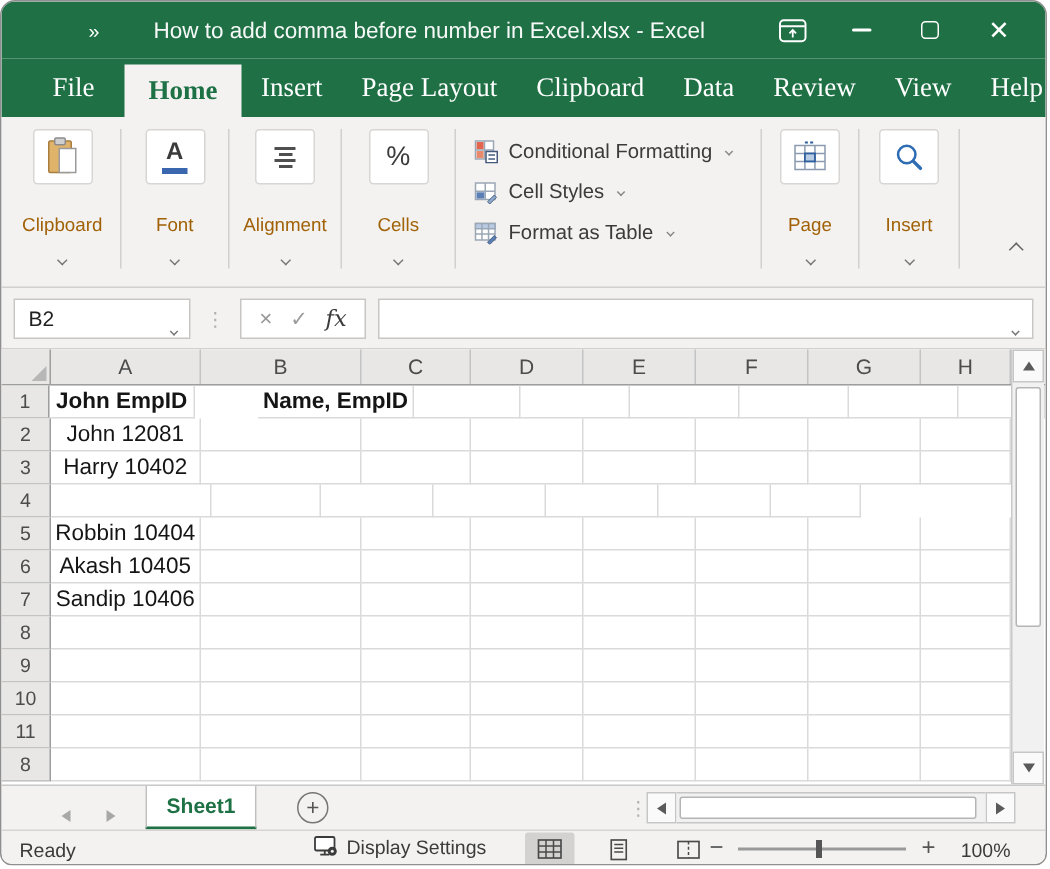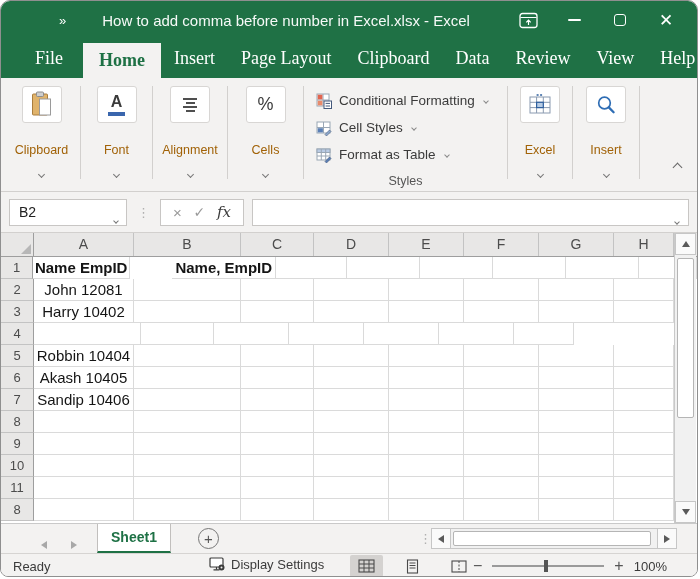--- a/index.html
+++ b/index.html
@@ -101,21 +101,21 @@
   .statusbar{position:absolute;left:0;top:552px;width:100%;height:25px;background:#f3f2f1;border-top:1px solid #d6d4d2;font-size:13px;color:#3b3b3b;}
   .st-ready{position:absolute;left:12px;top:5px;}
   .st-ds{position:absolute;left:208px;top:3px;display:flex;align-items:center;gap:5px;}
   .viewbtns{position:absolute;left:349px;top:1px;display:flex;gap:13px;}
   .viewbtn{width:33px;height:22px;display:flex;align-items:center;justify-content:center;border-radius:2px;}
   .viewbtn.sel{background:#d4d2d0;}
   .zoomwrap{position:absolute;left:472px;top:1px;height:22px;display:flex;align-items:center;gap:10px;}
   .zminus,.zplus{font-size:16px;color:#555;line-height:1;}
   .ztrack{position:relative;width:112px;height:2px;background:#9a9a9a;}
   .zthumb{position:absolute;left:52px;top:-5px;width:4px;height:12px;background:#555;}
-  .zval{width:40px;text-align:left;}
+  .zval{width:40px;text-align:right;}
 </style>
 </head>
 <body>
 
 <div id="app">
 
   <div class="titlebar">
     <span class="qat">»</span>
     <div class="title">How to add comma before number in Excel.xlsx  -  Excel</div>
     <div class="wincontrols">
@@ -245,37 +245,36 @@
           <rect x="1" y="2" width="13" height="11" fill="#fff" stroke="#9aa7b5" stroke-width="1"></rect>
           <rect x="1" y="2" width="13" height="3.5" fill="#b9cbe4" stroke="#9aa7b5"></rect>
           <line x1="5.3" y1="2" x2="5.3" y2="13" stroke="#9aa7b5"></line>
           <line x1="9.7" y1="2" x2="9.7" y2="13" stroke="#9aa7b5"></line>
           <line x1="1" y1="9" x2="14" y2="9" stroke="#9aa7b5"></line>
           <path d="M9 14.5 L13.5 10 L15 11.5 L10.5 16 Z" fill="#5a7fb5" stroke="#44597c" stroke-width="0.6"></path>
         </svg>
         <span>Format as Table</span>
         <span class="chv"></span>
       </div>
-      <div class="styles-label">Styles</div>
     </div>
     <div class="gsep" style="left:506px;"></div>
 
     <div class="grp" style="left:507px;width:64px;">
       <div class="gbox">
         <svg width="24" height="23" viewBox="0 0 24 23">
           <rect x="2" y="4" width="20" height="16" fill="#fff" stroke="#8a9ab0" stroke-width="1"></rect>
           <line x1="8.6" y1="4" x2="8.6" y2="20" stroke="#8a9ab0"></line>
           <line x1="15.3" y1="4" x2="15.3" y2="20" stroke="#8a9ab0"></line>
           <line x1="2" y1="9.3" x2="22" y2="9.3" stroke="#8a9ab0"></line>
           <line x1="2" y1="14.6" x2="22" y2="14.6" stroke="#8a9ab0"></line>
           <rect x="8.6" y="9.3" width="6.7" height="5.3" fill="#b8cce4" stroke="#2e5f9e" stroke-width="1.2"></rect>
           <line x1="8.6" y1="2" x2="15.3" y2="2" stroke="#2e5f9e" stroke-width="1.4" stroke-dasharray="2 1.5"></line>
         </svg>
       </div>
-      <div class="glabel">Excel</div>
+      <div class="glabel">Page</div>
       <div class="gchv"><span class="chv"></span></div>
     </div>
     <div class="gsep" style="left:571px;"></div>
 
     <div class="grp" style="left:572px;width:66px;">
       <div class="gbox">
         <svg width="22" height="22" viewBox="0 0 22 22">
           <circle cx="9.5" cy="9" r="5.8" fill="none" stroke="#2e6db4" stroke-width="1.7"></circle>
           <line x1="13.8" y1="13.4" x2="18.6" y2="18.2" stroke="#2e6db4" stroke-width="2.3" stroke-linecap="round"></line>
         </svg>
@@ -313,21 +312,21 @@
         <div class="colhdr" style="width: 73px;">C</div>
         <div class="colhdr" style="width: 75px;">D</div>
         <div class="colhdr" style="width: 75px;">E</div>
         <div class="colhdr" style="width: 75px;">F</div>
         <div class="colhdr" style="width: 75px;">G</div>
         <div class="colhdr" style="width: 60px;">H</div>
       </div>
     <div id="grid-body">
         <div class="grow">
           <div class="rowhdr">1</div>
-          <div class="gcell b" style="width: 100px;">Name EmpID</div>
+          <div class="gcell b" style="width: 100px;">John EmpID</div>
           <div class="gcell b" style="width: 107px; margin-left: 42px;">Name, EmpID</div>
           <div class="gcell" style="width: 73px;"></div>
           <div class="gcell" style="width: 75px;"></div>
           <div class="gcell" style="width: 75px;"></div>
           <div class="gcell" style="width: 75px;"></div>
           <div class="gcell" style="width: 75px;"></div>
           <div class="gcell" style="width: 60px;"></div>
         </div>
         <div class="grow">
           <div class="rowhdr">2</div>

